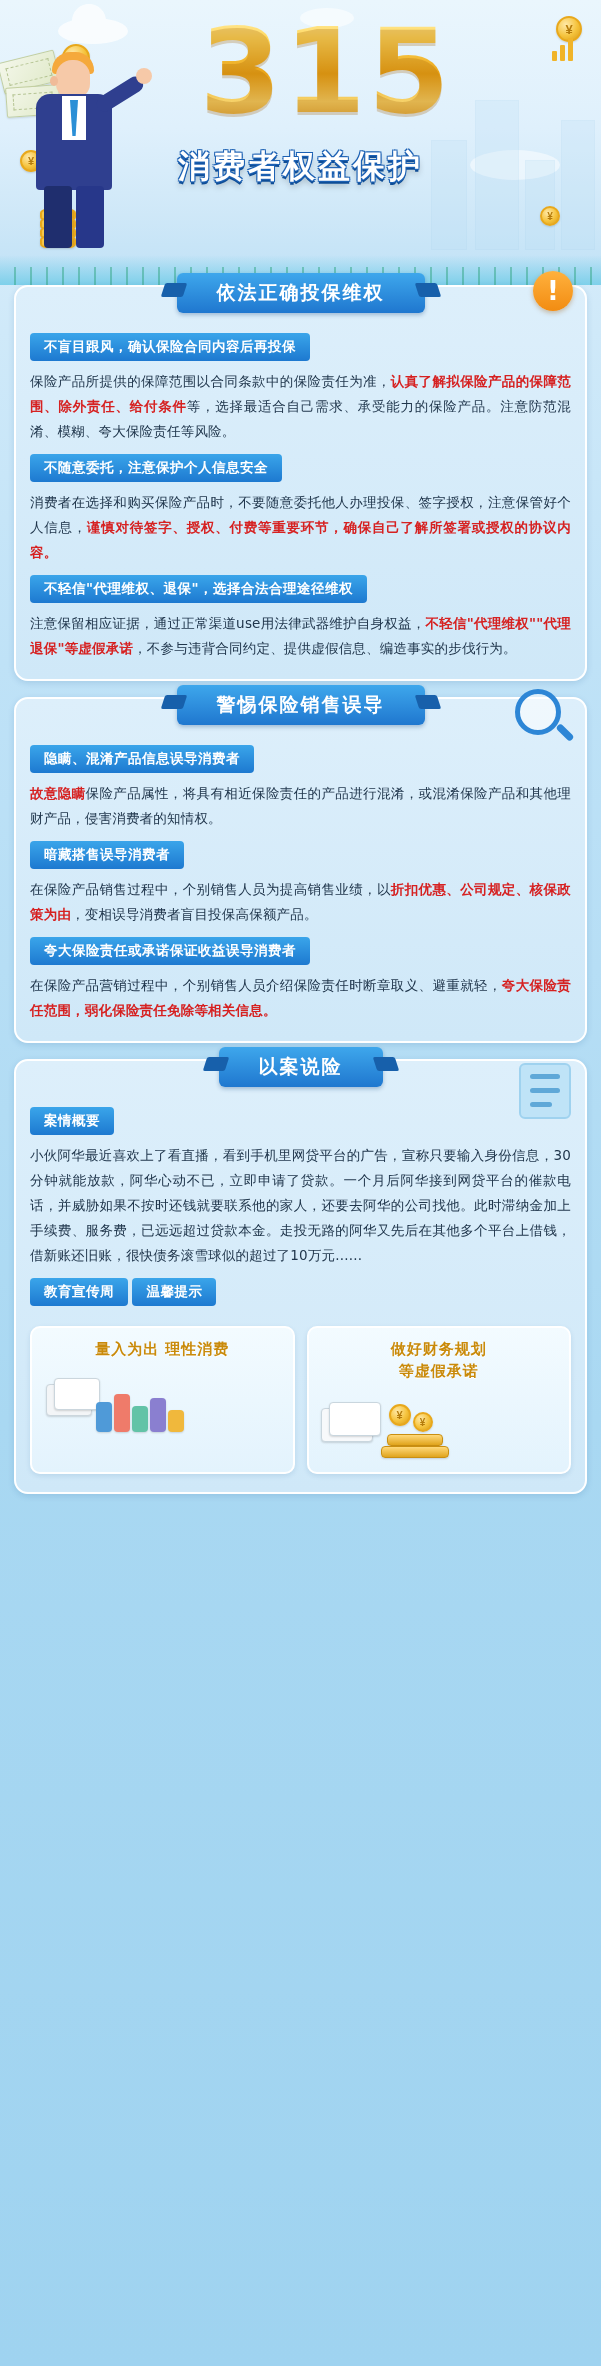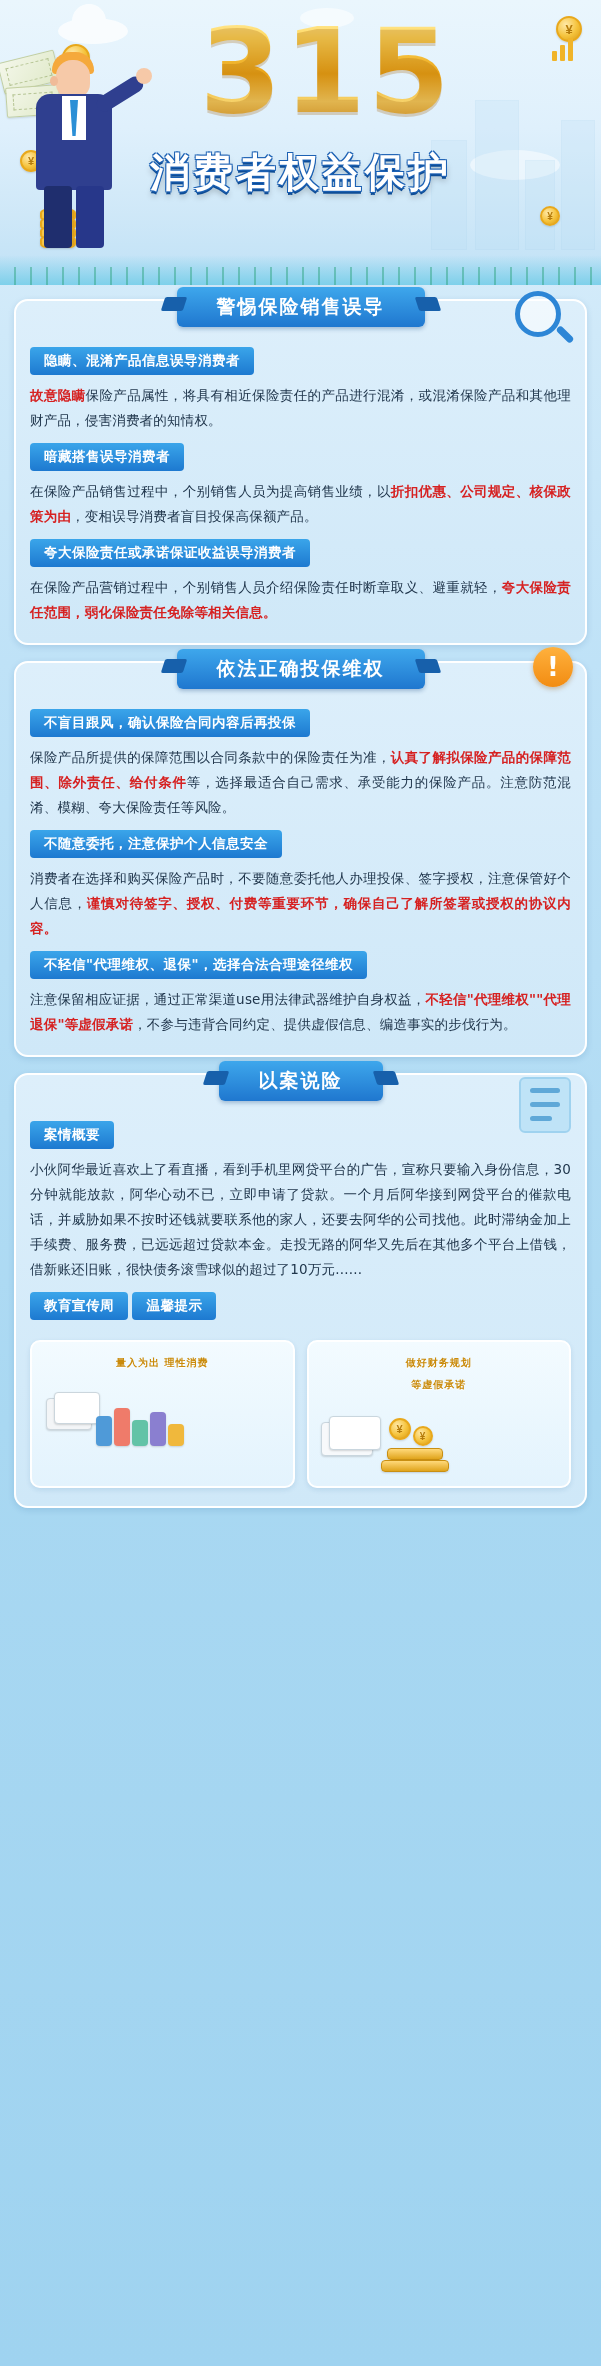--- a/index.html
+++ b/index.html
@@ -121,21 +121,21 @@
     width: 100%;
     text-align: center;
     font-weight: bold;
     letter-spacing: 3px;
     color: #ffffff;
     font-family: "DejaVu Sans", sans-serif;
     text-shadow:
       -1px -1px 0 #1c61b4, 1px -1px 0 #1c61b4, -1px 1px 0 #1c61b4, 1px 1px 0 #1c61b4,
       0 3px 0 #0f4d96, 0 5px 6px rgba(0,0,0,.25);
   }
-  .hero-title1 { top: 145px; font-size: 40px; }
+  .hero-title1 { top: 145px; font-size: 32px; }
   .hero-title2 { top: 196px; font-size: 44px; }
 
   
   .section {
     position: relative;
     margin: 0 14px 16px 14px;
     background: linear-gradient(180deg, #ddeffb 0%, #cfe8f8 100%);
     border: 2px solid #ffffff;
     border-radius: 14px;
     box-shadow: 0 2px 6px rgba(20,80,140,.15);
@@ -244,21 +244,21 @@
     background: linear-gradient(180deg, #f3fbff 0%, #e3f3fd 100%);
     border: 2px solid #ffffff;
     border-radius: 10px;
     padding: 10px 8px 12px 8px;
     box-shadow: 0 2px 5px rgba(20,80,140,.12);
     text-align: center;
   }
   .tip-title {
     color: #c98a0a;
     font-weight: bold;
-    font-size: 10px;
+    font-size: 15px;
     line-height: 22px;
     letter-spacing: 1px;
     font-family: "DejaVu Sans", sans-serif;
     text-shadow: 0 1px 0 #fff;
   }
   .tip-art { position: relative; height: 70px; margin-top: 8px; }
 
   .card-shape {
     position:absolute; border-radius: 4px; box-shadow: 0 1px 2px rgba(0,0,0,.15);
   }
@@ -322,49 +322,49 @@
       <i style="height:10px"></i>
         <i style="height:16px"></i>
         <i style="height:23px"></i>
     </div>
 
     <div class="hero-title1">消费者权益保护</div>
 
     <div class="grass"></div>
   </div>
 
+  <div class="section">
+    <div class="sec-head">依法正确投保维权</div>
+    <div class="excl">!</div>
+
+    <div class="subhead">不盲目跟风，确认保险合同内容后再投保</div>
+    <div class="para" id="s1b0"><span>保险产品所提供的保障范围以合同条款中的保险责任为准，</span><b>认真了解拟保险产品的保障范围、除外责任、给付条件</b><span>等，选择最适合自己需求、承受能力的保险产品。注意防范混淆、模糊、夸大保险责任等风险。</span></div>
+
+    <div class="subhead">不随意委托，注意保护个人信息安全</div>
+    <div class="para" id="s1b1"><span>消费者在选择和购买保险产品时，不要随意委托他人办理投保、签字授权，注意保管好个人信息，</span><b>谨慎对待签字、授权、付费等重要环节，确保自己了解所签署或授权的协议内容。</b></div>
+
+    <div class="subhead">不轻信"代理维权、退保"，选择合法合理途径维权</div>
+    <div class="para" id="s1b2"><span>注意保留相应证据，通过正常渠道use用法律武器维护自身权益，</span><b>不轻信"代理维权""代理退保"等虚假承诺</b><span>，不参与违背合同约定、提供虚假信息、编造事实的步伐行为。</span></div>
+  </div>
+
   <div class="section sec1">
     <div class="sec-head">警惕保险销售误导</div>
     <div class="magnifier">
       <div class="lens"></div>
         <div class="handle"></div>
     </div>
 
     <div class="subhead">隐瞒、混淆产品信息误导消费者</div>
     <div class="para" id="s0b0"><b>故意隐瞒</b><span>保险产品属性，将具有相近保险责任的产品进行混淆，或混淆保险产品和其他理财产品，侵害消费者的知情权。</span></div>
 
     <div class="subhead">暗藏搭售误导消费者</div>
     <div class="para" id="s0b1"><span>在保险产品销售过程中，个别销售人员为提高销售业绩，以</span><b>折扣优惠、公司规定、核保政策为由</b><span>，变相误导消费者盲目投保高保额产品。</span></div>
 
     <div class="subhead">夸大保险责任或承诺保证收益误导消费者</div>
     <div class="para" id="s0b2"><span>在保险产品营销过程中，个别销售人员介绍保险责任时断章取义、避重就轻，</span><b>夸大保险责任范围，弱化保险责任免除等相关信息。</b></div>
-  </div>
-
-  <div class="section">
-    <div class="sec-head">依法正确投保维权</div>
-    <div class="excl">!</div>
-
-    <div class="subhead">不盲目跟风，确认保险合同内容后再投保</div>
-    <div class="para" id="s1b0"><span>保险产品所提供的保障范围以合同条款中的保险责任为准，</span><b>认真了解拟保险产品的保障范围、除外责任、给付条件</b><span>等，选择最适合自己需求、承受能力的保险产品。注意防范混淆、模糊、夸大保险责任等风险。</span></div>
-
-    <div class="subhead">不随意委托，注意保护个人信息安全</div>
-    <div class="para" id="s1b1"><span>消费者在选择和购买保险产品时，不要随意委托他人办理投保、签字授权，注意保管好个人信息，</span><b>谨慎对待签字、授权、付费等重要环节，确保自己了解所签署或授权的协议内容。</b></div>
-
-    <div class="subhead">不轻信"代理维权、退保"，选择合法合理途径维权</div>
-    <div class="para" id="s1b2"><span>注意保留相应证据，通过正常渠道use用法律武器维护自身权益，</span><b>不轻信"代理维权""代理退保"等虚假承诺</b><span>，不参与违背合同约定、提供虚假信息、编造事实的步伐行为。</span></div>
   </div>
 
   <div class="section">
     <div class="sec-head">以案说险</div>
     <div class="doc-icon">
         <i></i>
         <i></i>
         <i></i>
       </div>
 

